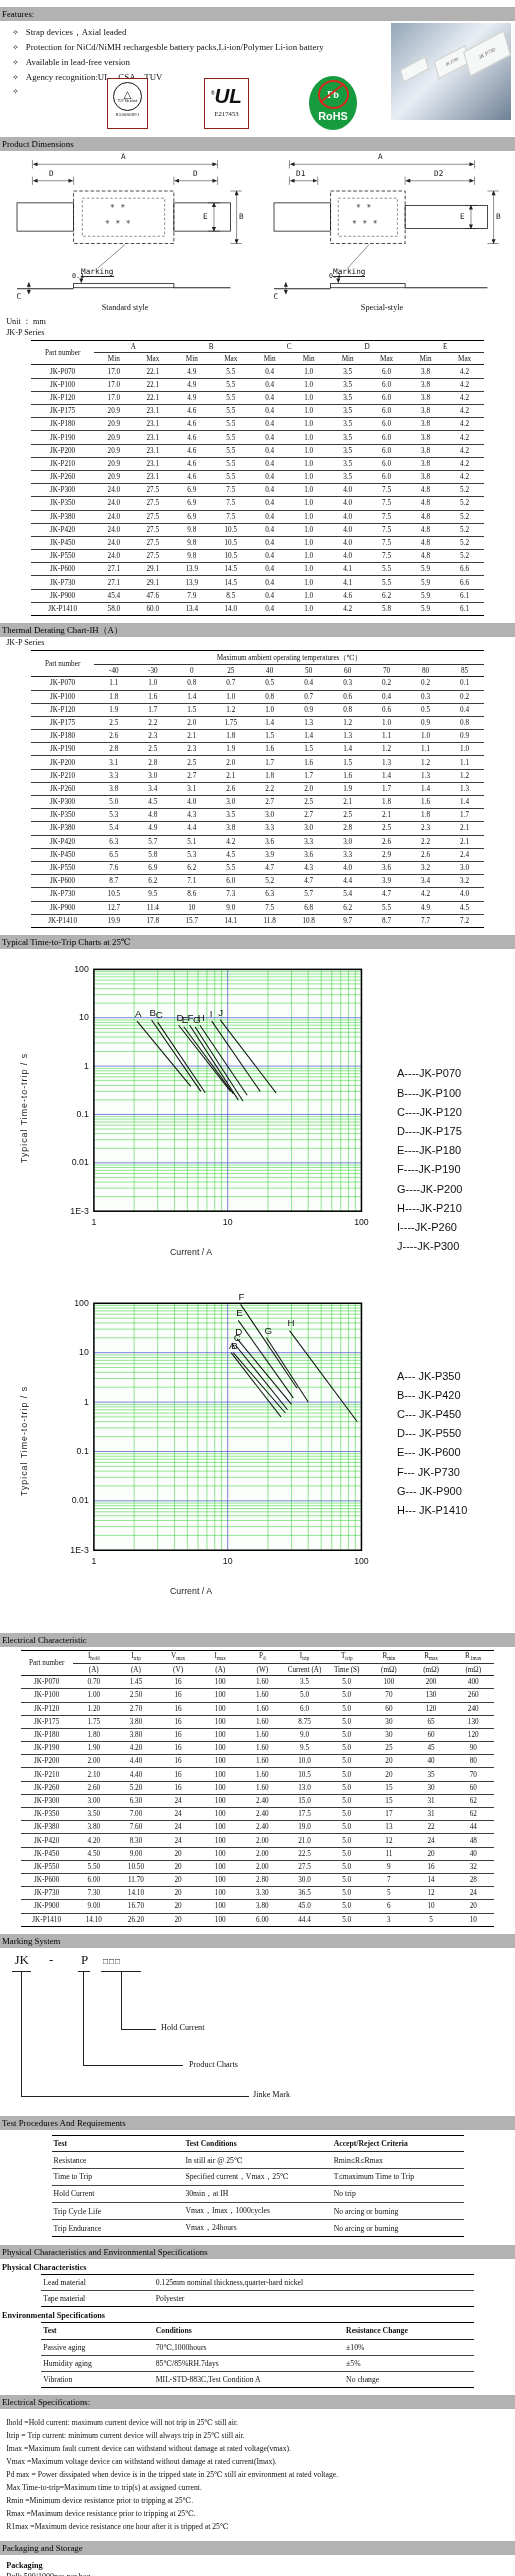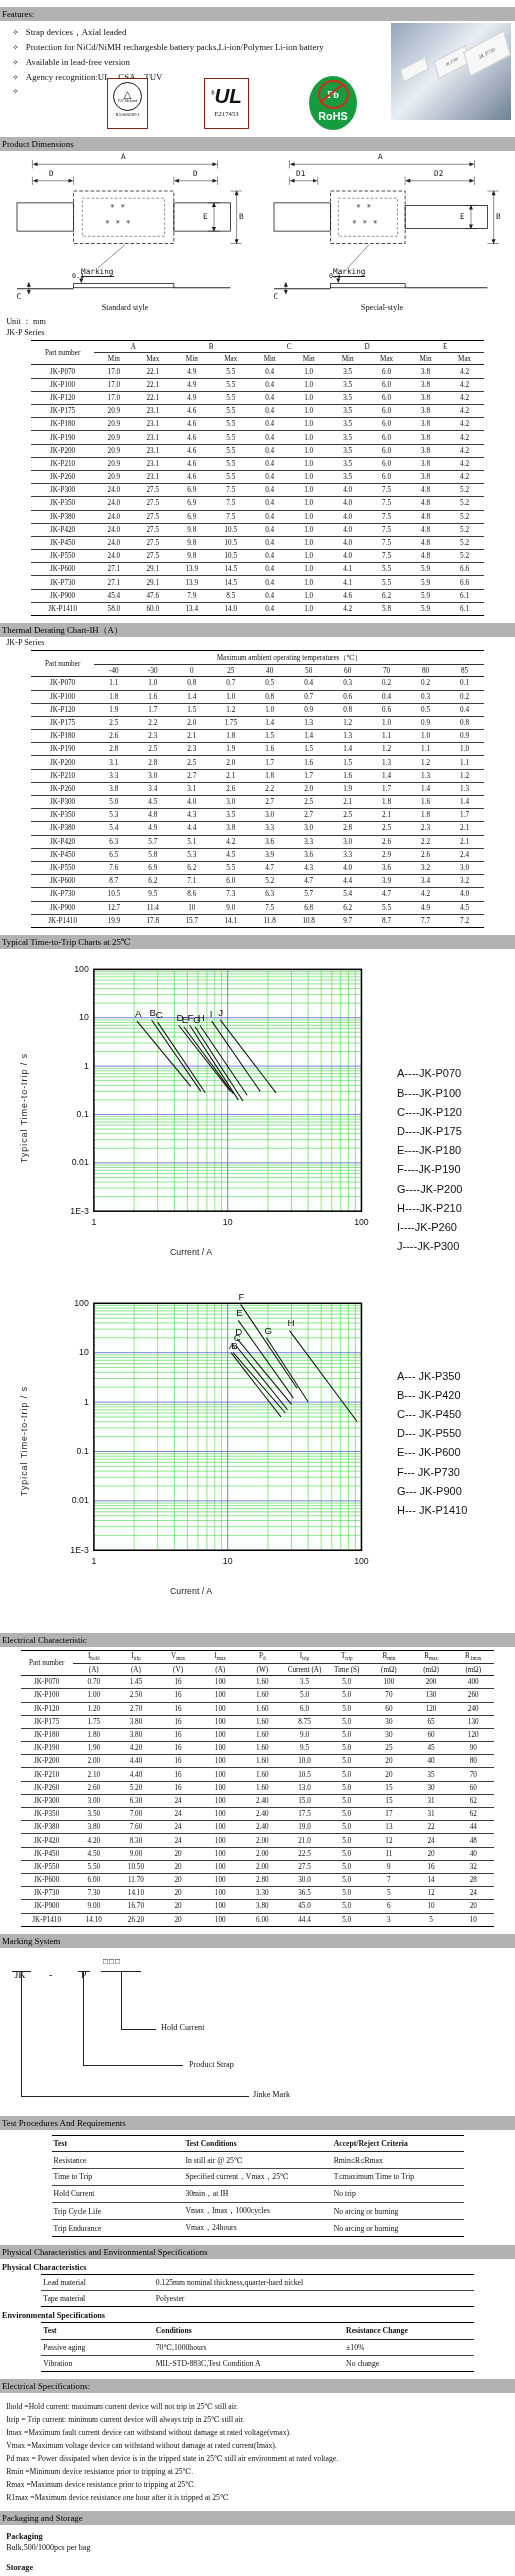--- a/index.html
+++ b/index.html
@@ -70,21 +70,21 @@
   
   .chart-block{position:relative;margin-top:8.2px;height:325px;}
   .chart-area{position:absolute;left:30px;top:5.2px;}
   .ylab{position:absolute;left:-2.1px;top:108px;transform:rotate(-90deg);transform-origin:left top;
     font-size:8.8px;letter-spacing:1px;font-family:"Liberation Sans",sans-serif;color:#222;white-space:nowrap;}
   .xlab{position:absolute;font-size:8.8px;color:#222;font-family:"Liberation Sans",sans-serif;}
   .legend{position:absolute;font-size:11px;font-family:"Liberation Sans",sans-serif;}
   .legend-item{margin:7.2px 0;}
   
   .marking-diagram{position:relative;height:161px;}
-  .mk-code{position:absolute;top:21px;font-size:10px;}
+  .mk-code{position:absolute;top:4px;font-size:13px;}
   .mk-underline{position:absolute;border-bottom:1px solid #222;}
   .mk-l{position:absolute;border-left:0.8px solid #222;border-bottom:0.8px solid #222;}
   .mk-label{position:absolute;font-size:8.2px;}
   
   .def-list{margin:7.2px 0 0 6.2px;}
   .def-line{font-size:7.7px;line-height:13px;}
   .ptitle{font-weight:bold;font-size:8.2px;margin:6.2px 0 0 6.2px;}
   .ptext{font-size:8px;margin:2.1px 0 0 6.2px;}
   svg text{font-family:"Liberation Sans",sans-serif;}
 </style>
@@ -1302,21 +1302,21 @@
   <span class="mk-code" style="left:14.4px;">JK</span>
   <span class="mk-code" style="left:49px;">-</span>
   <span class="mk-code" style="left:81px;">P</span>
   <span class="mk-code" style="left:103px;font-size:8.2px;letter-spacing:1px;top:9.3px;">□□□</span>
   <div class="mk-underline" style="left:12.4px;top:23px;width:18.5px;"></div>
   <div class="mk-underline" style="left:78px;top:23px;width:12.4px;"></div>
   <div class="mk-underline" style="left:101px;top:23px;width:40px;"></div>
   <div class="mk-l" style="left:121px;top:24px;width:34px;height:57px;"></div>
   <span class="mk-label" style="left:161px;top:75px;">Hold Current</span>
   <div class="mk-l" style="left:83px;top:24px;width:99px;height:93px;"></div>
-  <span class="mk-label" style="left:189px;top:112px;">Product Strap</span>
+  <span class="mk-label" style="left:189px;top:112px;">Product Charts</span>
   <div class="mk-l" style="left:20.6px;top:24px;width:227px;height:124px;"></div>
   <span class="mk-label" style="left:253px;top:142px;">Jinke Mark</span>
 </div>
 
 <div class="section-bar">Test Procedures And Requirements</div>
 <table class="lt">
   <colgroup>
       <col style="width:32%">
       <col style="width:36%">
       <col style="width:32%">
@@ -1389,34 +1389,40 @@
       <th>Resistance Change</th>
     </tr>
   </thead>
   <tbody>
       <tr>
         <td>Passive aging</td>
         <td>70℃,1000hours</td>
         <td>±10%</td>
       </tr>
       <tr>
+        <td>Humidity aging</td>
+        <td>85℃/85%RH.7days</td>
+        <td>±5%</td>
+      </tr>
+      <tr>
         <td>Vibration</td>
         <td>MIL-STD-883C,Test Condition A</td>
         <td>No change</td>
       </tr>
     </tbody>
 </table>
 
 <div class="section-bar">Electrical Specifications:</div>
 <div class="def-list">
     <div class="def-line">Ihold =Hold current: maximum current device will not trip in 25℃  still air.</div>
     <div class="def-line">Itrip = Trip current: minimum current device will always trip in 25℃  still air.</div>
     <div class="def-line">Imax =Maximum fault current device can withstand without damage at rated voltage(vmax).</div>
     <div class="def-line">Vmax =Maximum voltage device can withstand without damage at rated current(Imax).</div>
     <div class="def-line">Pd max = Power dissipated when device is in the tripped state in 25℃  still air environment at rated voltage.</div>
+    <div class="def-line">Max Time-to-trip=Maximum time to trip(s) at assigned current.</div>
     <div class="def-line">Rmin =Minimum device resistance prior to tripping at 25℃.</div>
     <div class="def-line">Rmax =Maximum device resistance prior to tripping at 25℃.</div>
     <div class="def-line">R1max =Maximum device resistance one hour after it is tripped at 25℃</div>
   </div>
 
 <div class="section-bar">Packaging and Storage</div>
 <div class="ptitle">Packaging</div>
 <div class="ptext">Bulk,500/1000pcs per bag</div>
 <div class="ptitle" style="margin-top:11.3px;">Storage</div>
 

